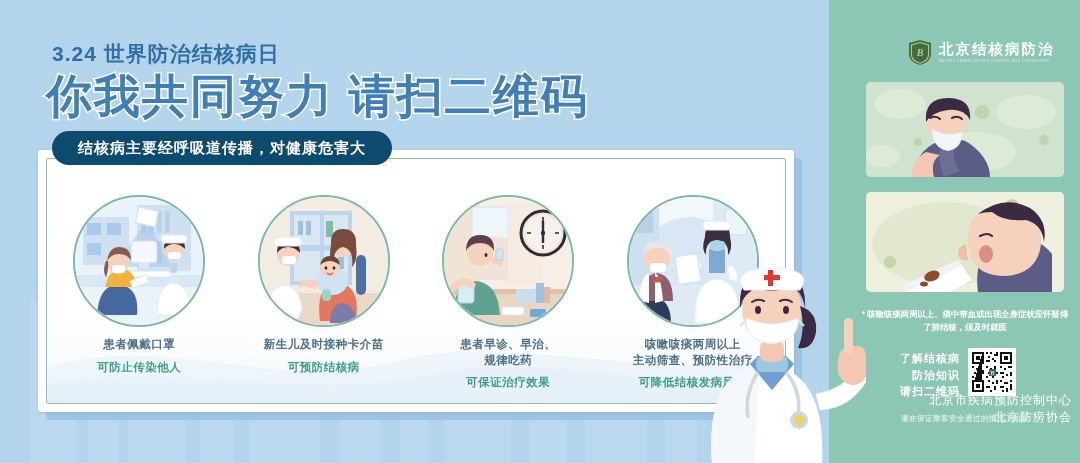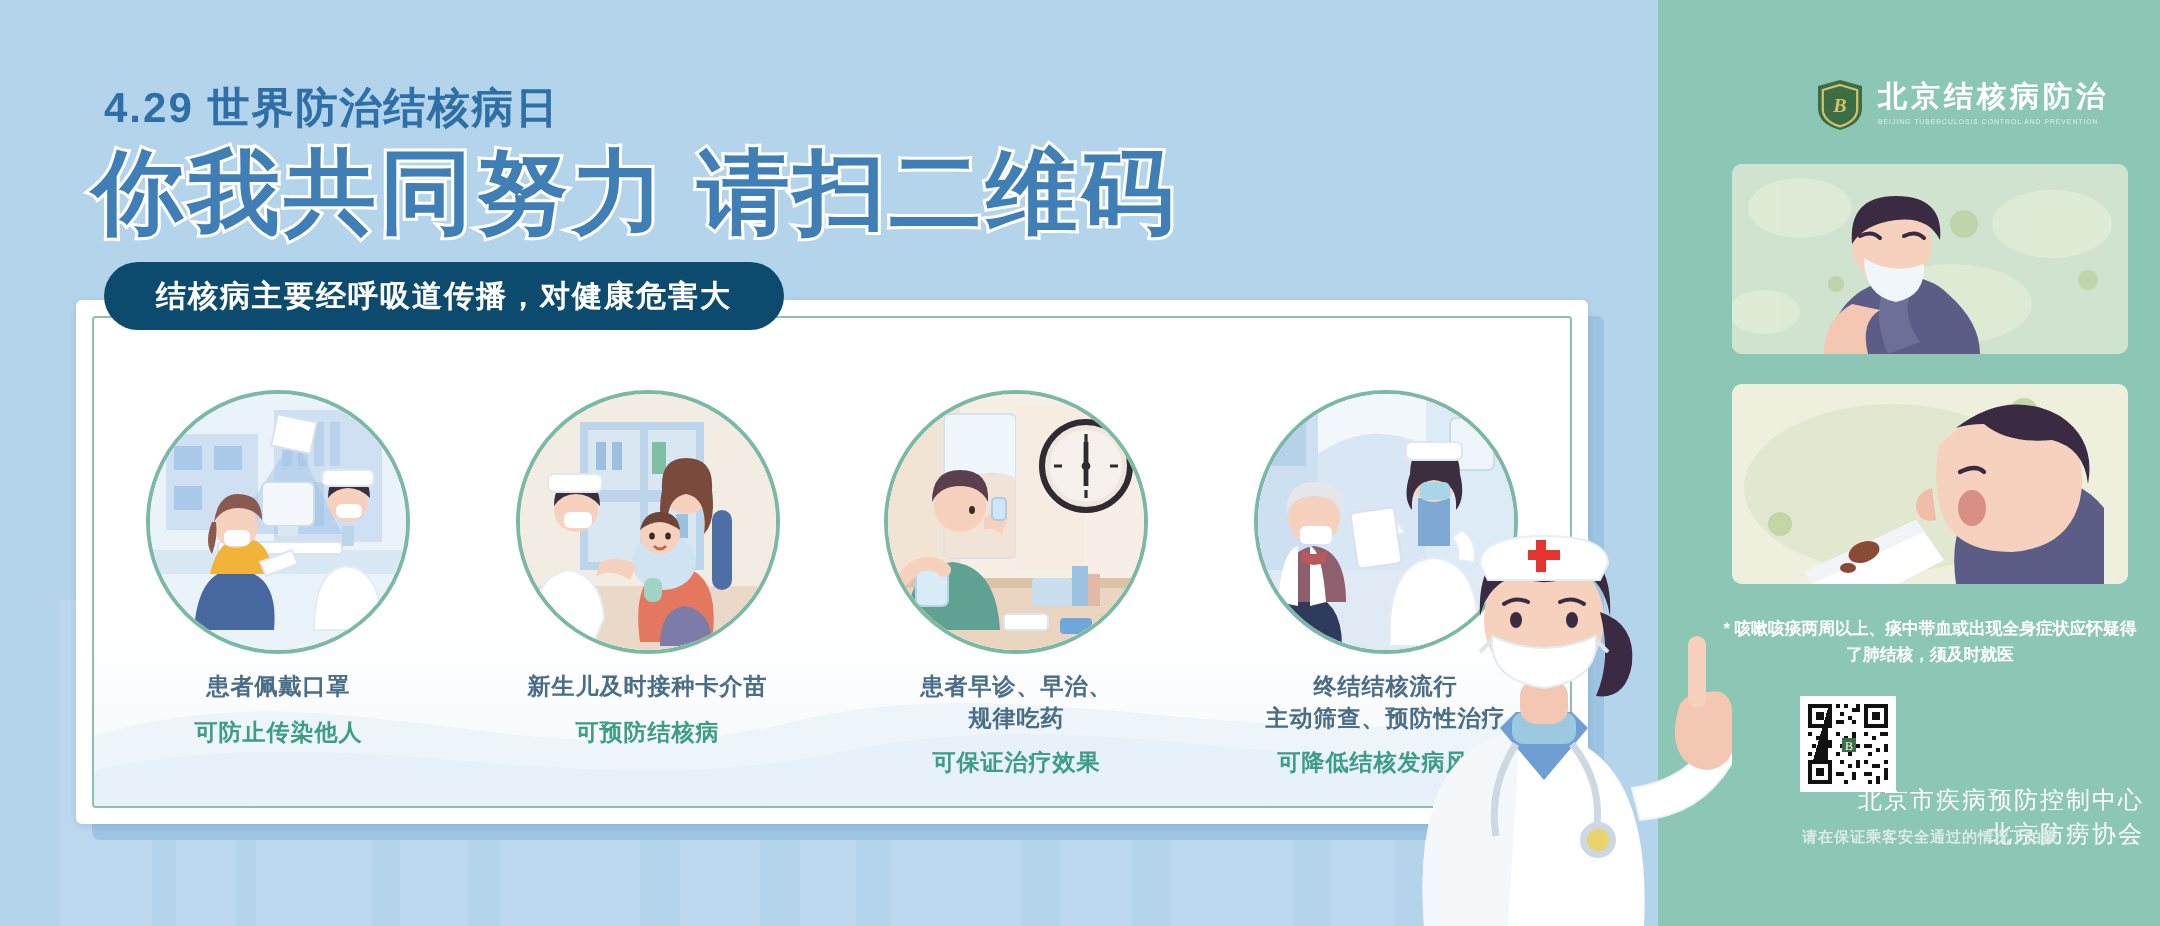--- a/index.html
+++ b/index.html
@@ -124,21 +124,21 @@
       <rect x="712" y="325" width="70" height="138"></rect>
     </g>
     <g fill="#bcd8ee">
       <circle cx="150" cy="250" r="16"></circle>
         <circle cx="470" cy="245" r="13"></circle>
       <rect x="146" y="250" width="8" height="80"></rect>
         <rect x="466" y="245" width="7" height="86"></rect>
     </g>
   </svg>
 
-  <div class="kicker">4.29 世界防治结核病日</div>
+  <div class="kicker">3.24 世界防治结核病日</div>
   <div class="headline">你我共同努力  请扫二维码</div>
   <div class="pill">结核病主要经呼吸道传播，对健康危害大</div>
 
   <div class="card-shadow"></div>
   <div class="card">
     <div class="card-inner">
 
       <svg class="card-wave" viewBox="0 0 740 90" preserveAspectRatio="none">
         <path d="M0,55 C120,18 220,80 350,48 C470,18 600,72 740,40 L740,90 L0,90 Z" fill="#eaf3fa"></path>
         <path d="M0,72 C140,44 240,92 380,62 C510,36 620,84 740,58 L740,90 L0,90 Z" fill="#e2eef8"></path>
@@ -332,21 +332,21 @@
                 <path d="M76 40 q0-14 12-14 q13 0 13 14 q3 12-2 18 q1-14-11-15 q-12 1-11 15 q-5-6-1-18z" fill="#3b2e3f"></path>
                 <rect x="74" y="24" width="28" height="9" rx="3" fill="#ffffff" stroke="#dde7f0"></rect>
                 <rect x="81" y="44" width="15" height="9" rx="3" fill="#a6d6e8"></rect>
                 <path d="M68 62 q-10 6-12 16 l7 3 q3-9 10-12z" fill="#ffffff" stroke="#e4edf5"></path>
                 <rect x="48" y="58" width="22" height="28" rx="2" fill="#ffffff" stroke="#d7e3ee" transform="rotate(-8 59 72)"></rect>
                 <path d="M102 68 q8 6 6 16 l-8-1 q1-8-3-11z" fill="#ffffff" stroke="#e4edf5"></path>
               </g>
             </svg>
           </div>
           <div class="cap">
-            <div class="t1">终结结核流行</div>
+            <div class="t1">咳嗽咳痰两周以上</div>
             <div class="t1">主动筛查、预防性治疗</div>
             <div class="t2">可降低结核发病风险</div>
           </div>
         </div>
 
       </div>
     </div>
   </div>
 
   <div class="nurse">
@@ -448,20 +448,25 @@
         <path d="M36 94 l56-26 l4 6 l-56 26z" fill="#f1f4f7"></path>
         <ellipse cx="66" cy="84" rx="8" ry="5" fill="#8a4a33" transform="rotate(-20 66 84)"></ellipse>
         <ellipse cx="58" cy="92" rx="4" ry="2.5" fill="#8a4a33"></ellipse>
       </g>
     </svg>
   </div>
 
   <div class="note">* 咳嗽咳痰两周以上、痰中带血或出现全身症状应怀疑得了肺结核，须及时就医</div>
 
   <div class="scan-row">
+    <div class="scan-txt">
+      <div>了解结核病</div>
+      <div>防治知识</div>
+      <div>请扫二维码</div>
+    </div>
     <div class="qr">
       <svg viewBox="0 0 44 44" shape-rendering="crispEdges">
         <rect width="44" height="44" fill="#ffffff"></rect>
         <g fill="#111111">
           <path d="M2 2h12v12H2zm2 2v8h8V4z"></path>
             <rect x="6" y="6" width="4" height="4"></rect>
           <path d="M30 2h12v12H30zm2 2v8h8V4z"></path>
             <rect x="34" y="6" width="4" height="4"></rect>
           <path d="M2 30h12v12H2zm2 2v8h8V4z"></path>
             <rect x="2" y="30" width="12" height="2"></rect>

